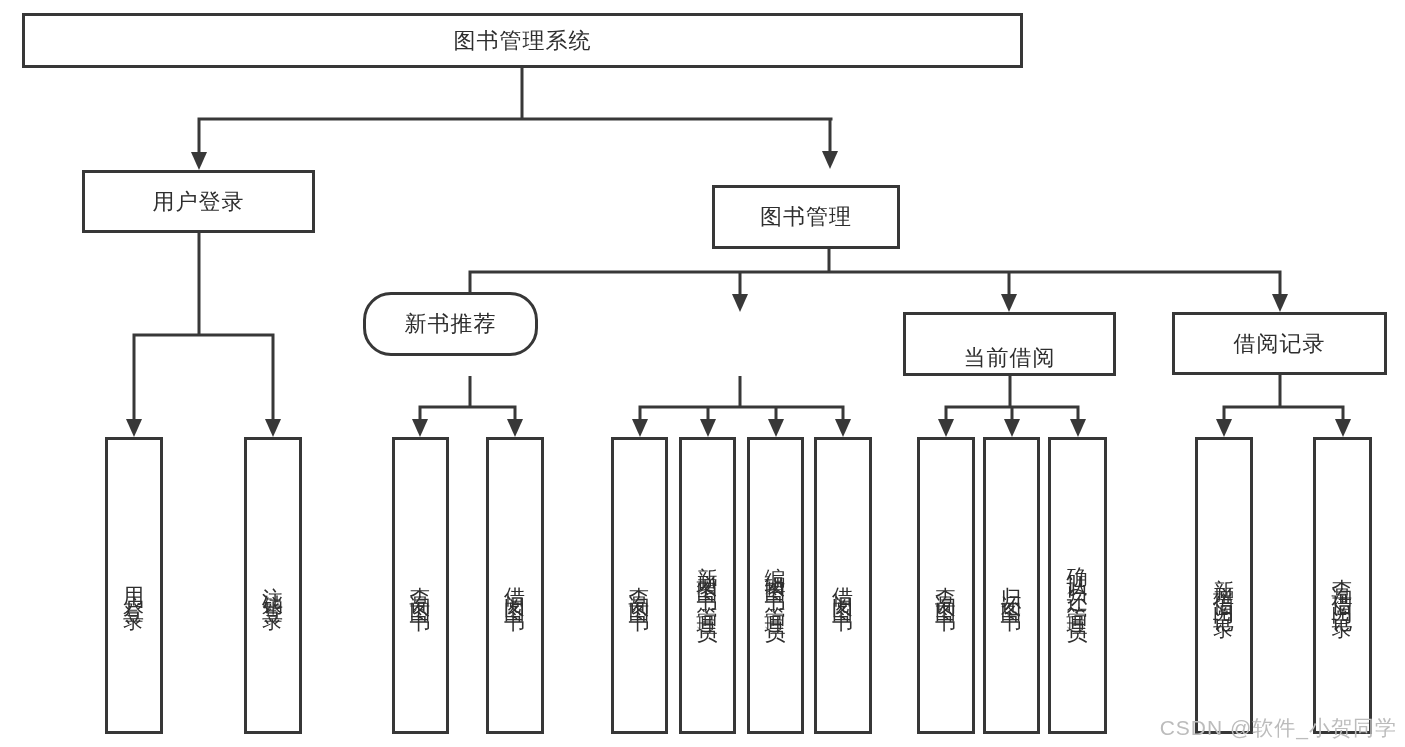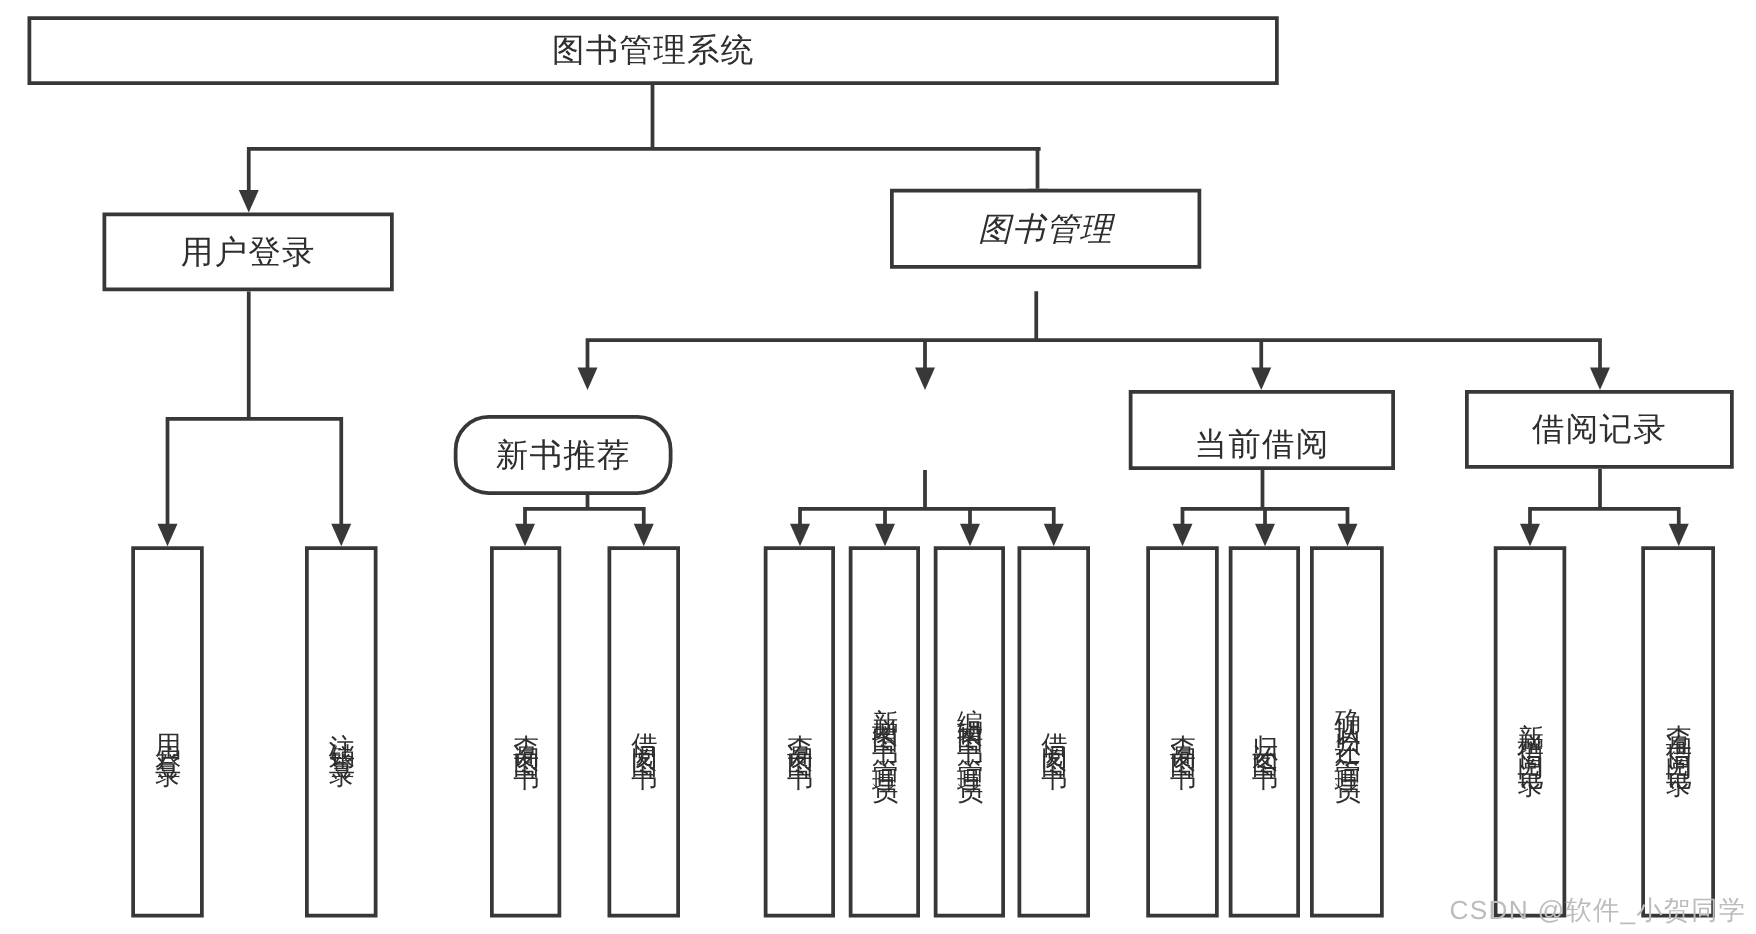--- a/index.html
+++ b/index.html
@@ -35,21 +35,21 @@
     position: absolute;
     box-sizing: border-box;
     background: #ffffff;
     border: 3px solid #373737;
     display: flex;
     align-items: center;
     justify-content: center;
     color: #2e2e2e;
   }
   .node.h {
-    font-size: 26px;
+    font-size: 22px;
     letter-spacing: 1px;
     white-space: nowrap;
   }
   .node.v span {
     writing-mode: vertical-rl;
     text-orientation: mixed;
     font-size: 21px;
     letter-spacing: 8px;
     line-height: 1;
   }
@@ -112,25 +112,25 @@
     </g>
   </svg>
 
   <div class="node h" style="left:22px; top:13px; width:1001px; height:55px;">
     <span>图书管理系统</span>
   </div>
 
   <div class="node h" style="left:82px; top:170px; width:233px; height:63px;">
     <span>用户登录</span>
   </div>
-  <div class="node h" style="left:712px; top:151px; width:249px; height:64px;font-style:italic;">
+  <div class="node h" style="left:712px; top:185px; width:188px; height:64px;">
     <span>图书管理</span>
   </div>
 
-  <div class="node h" style="left:363px; top:332px; width:175px; height:64px;border-radius:28px;">
+  <div class="node h" style="left:363px; top:292px; width:175px; height:64px;border-radius:28px;">
     <span>新书推荐</span>
   </div>
   <div class="node h" style="left:903px; top:312px; width:213px; height:64px;align-items:flex-end;">
     <span>当前借阅</span>
   </div>
   <div class="node h" style="left:1172px; top:312px; width:215px; height:63px;">
     <span>借阅记录</span>
   </div>
 
   <div class="node v" style="left:105px; top:437px; width:58px; height:297px;">

